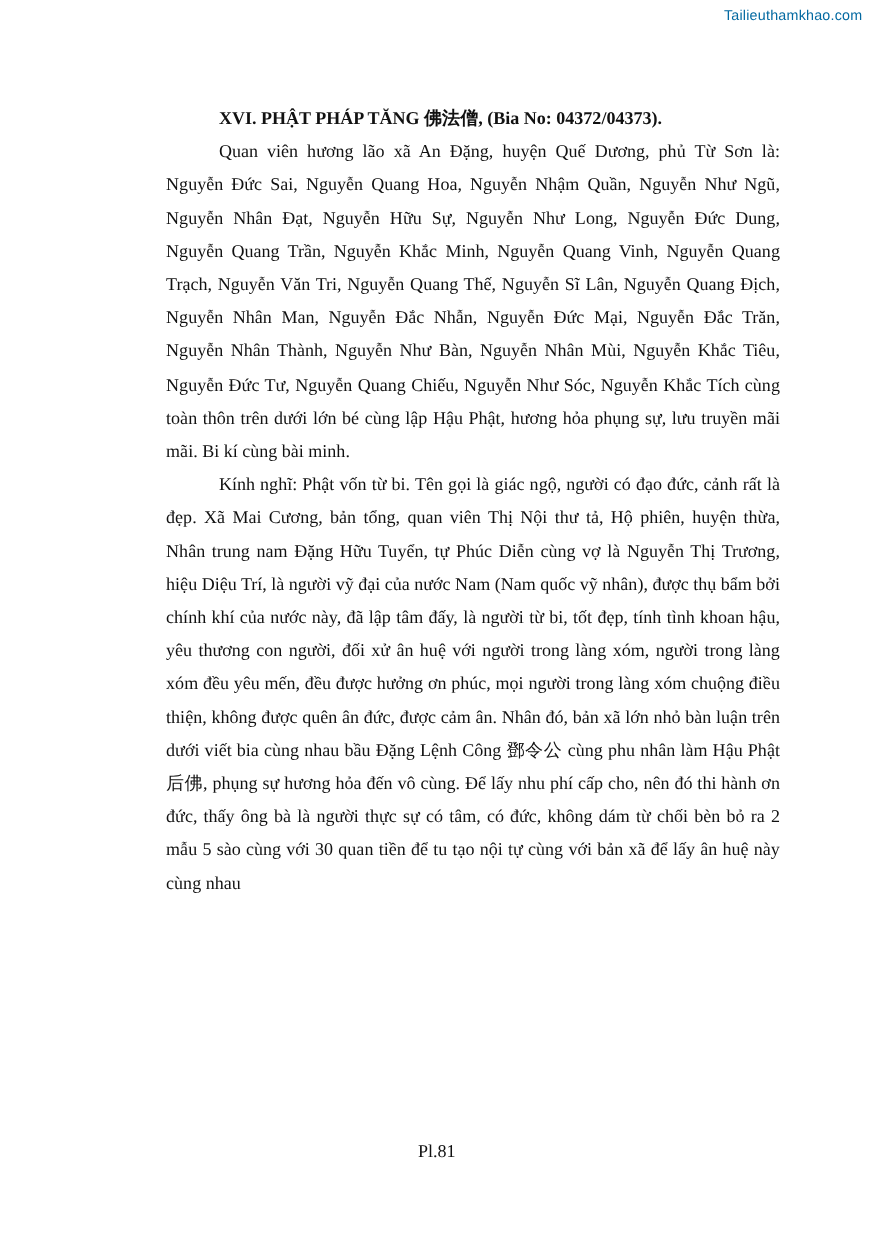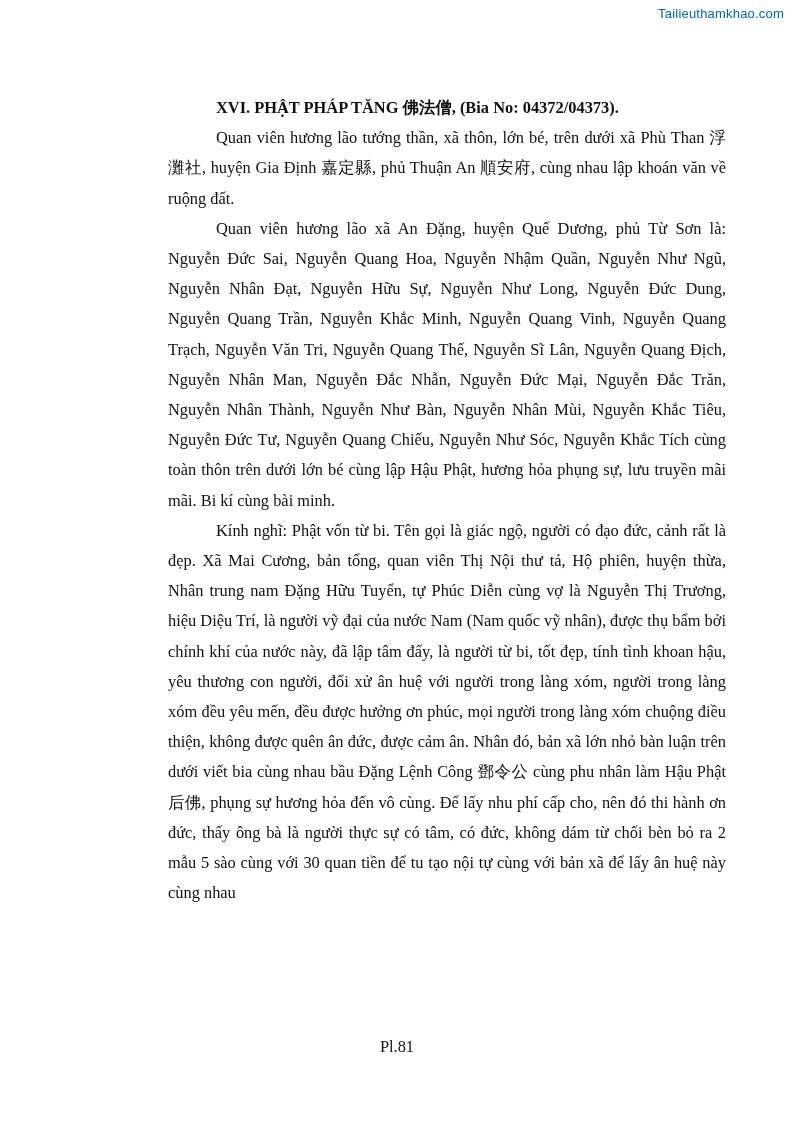--- a/index.html
+++ b/index.html
@@ -1,30 +1,29 @@
 <!DOCTYPE html>
 <html><head>
 <meta charset="utf-8">
 <style>
   html, body { margin:0; padding:0; background:#ffffff; }
   body { width:794px; height:1123px; position:relative; overflow:hidden;
          font-family:"Liberation Serif", "DejaVu Serif", serif; color:#111; }
   .watermark { position:absolute; top:6px; right:10px; font-family:"Liberation Sans", sans-serif;
                font-size:13px; color:#0369a1; letter-spacing:0.2px; }
-  .page { position:absolute; left:168px; top:93px; width:558px; }
+  .page { position:absolute; left:151px; top:93px; width:558px; }
   .line-block { font-size:16.4px; line-height:30.2px; text-align:justify; margin:0; }
   .heading { font-weight:bold; text-indent:48px; margin:0; font-size:16.4px; line-height:30.2px; }
   .para { text-indent:48px; }
   .page-num { position:absolute; top:1037px; left:0; width:794px; text-align:center; font-size:16.4px; }
 </style>
 </head>
 <body>
 
 <div class="watermark">Tailieuthamkhao.com</div>
 
 <div class="page">
   <p class="heading">XVI. PHẬT PHÁP TĂNG 佛法僧, (Bia No: 04372/04373).</p>
-  <p class="line-block para">Quan viên hương lão tướng thần, xã thôn, lớn bé, trên dưới xã Phù Than 浮灘社, huyện Gia Định 嘉定縣, phủ Thuận An 順安府, cùng nhau lập khoán văn về ruộng đất.</p>
   <p class="line-block para">Quan viên hương lão xã An Đặng, huyện Quế Dương, phủ Từ Sơn là: Nguyễn Đức Sai, Nguyễn Quang Hoa, Nguyễn Nhậm Quần, Nguyễn Như Ngũ, Nguyễn Nhân Đạt, Nguyễn Hữu Sự, Nguyễn Như Long, Nguyễn Đức Dung, Nguyễn Quang Trần, Nguyễn Khắc Minh, Nguyễn Quang Vinh, Nguyễn Quang Trạch, Nguyễn Văn Tri, Nguyễn Quang Thế, Nguyễn Sĩ Lân, Nguyễn Quang Địch, Nguyễn Nhân Man, Nguyễn Đắc Nhẫn, Nguyễn Đức Mại, Nguyễn Đắc Trăn, Nguyễn Nhân Thành, Nguyễn Như Bàn, Nguyễn Nhân Mùi, Nguyễn Khắc Tiêu, Nguyễn Đức Tư, Nguyễn Quang Chiếu, Nguyễn Như Sóc, Nguyễn Khắc Tích cùng toàn thôn trên dưới lớn bé cùng lập Hậu Phật, hương hỏa phụng sự, lưu truyền mãi mãi. Bi kí cùng bài minh.</p>
   <p class="line-block para">Kính nghĩ: Phật vốn từ bi. Tên gọi là giác ngộ, người có đạo đức, cảnh rất là đẹp. Xã Mai Cương, bản tổng, quan viên Thị Nội thư tả, Hộ phiên, huyện thừa, Nhân trung nam Đặng Hữu Tuyển, tự Phúc Diễn cùng vợ là Nguyễn Thị Trương, hiệu Diệu Trí, là người vỹ đại của nước Nam (Nam quốc vỹ nhân), được thụ bẩm bởi chính khí của nước này, đã lập tâm đấy, là người từ bi, tốt đẹp, tính tình khoan hậu, yêu thương con người, đối xử ân huệ với người trong làng xóm, người trong làng xóm đều yêu mến, đều được hưởng ơn phúc, mọi người trong làng xóm chuộng điều thiện, không được quên ân đức, được cảm ân. Nhân đó, bản xã lớn nhỏ bàn luận trên dưới viết bia cùng nhau bầu Đặng Lệnh Công 鄧令公 cùng phu nhân làm Hậu Phật 后佛, phụng sự hương hỏa đến vô cùng. Để lấy nhu phí cấp cho, nên đó thi hành ơn đức, thấy ông bà là người thực sự có tâm, có đức, không dám từ chối bèn bỏ ra 2 mẫu 5 sào cùng với 30 quan tiền để tu tạo nội tự cùng với bản xã để lấy ân huệ này cùng nhau</p>
 </div>
 
 <div class="page-num">Pl.81</div>
 
 </body></html>

